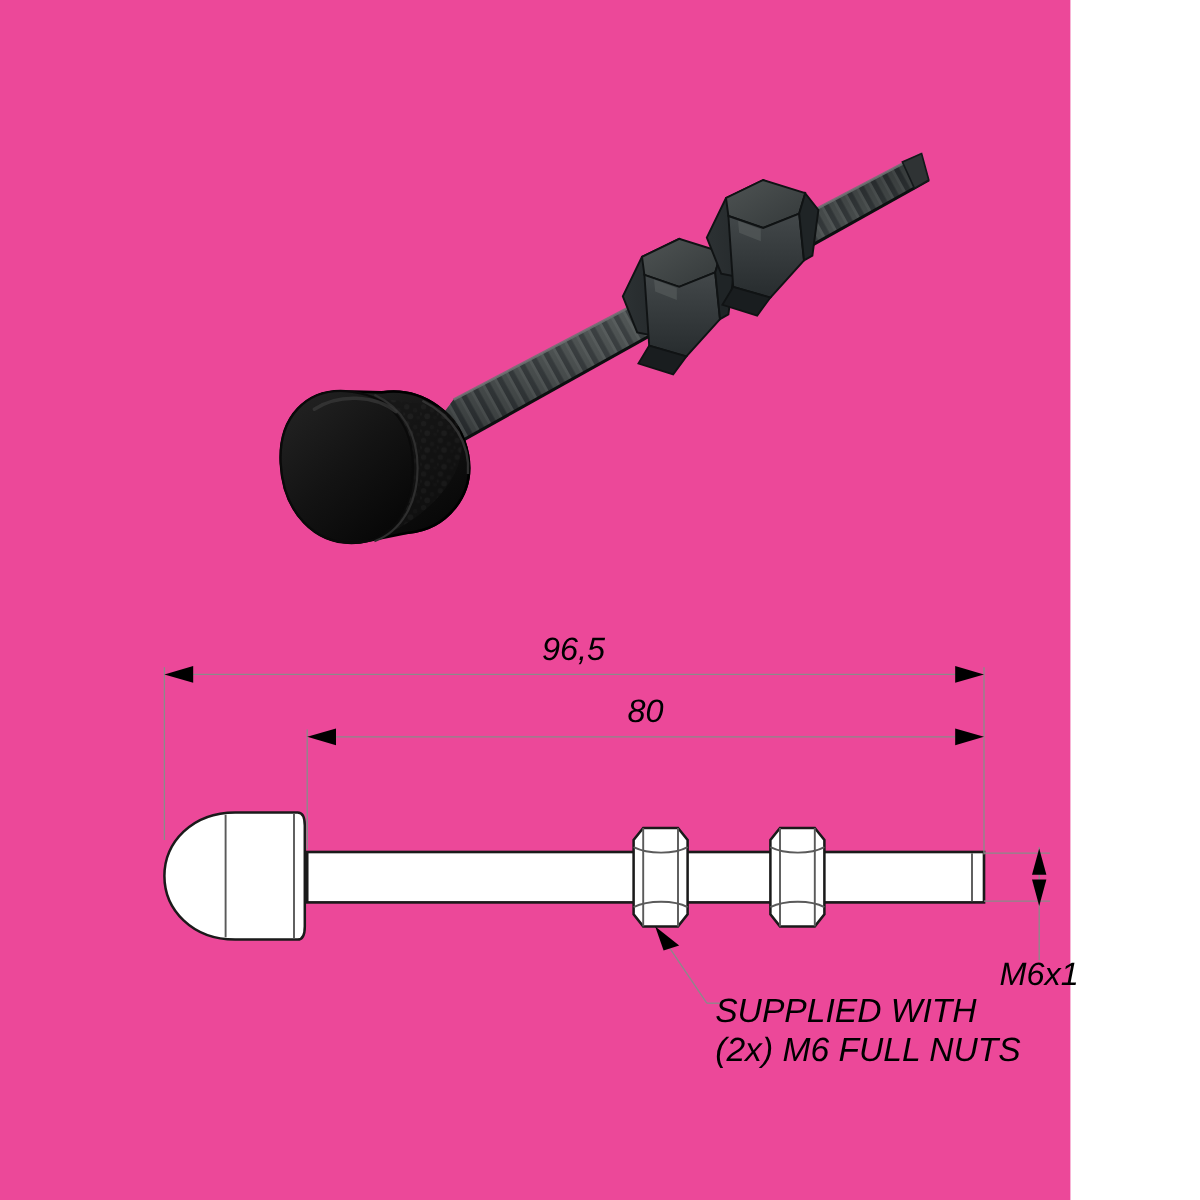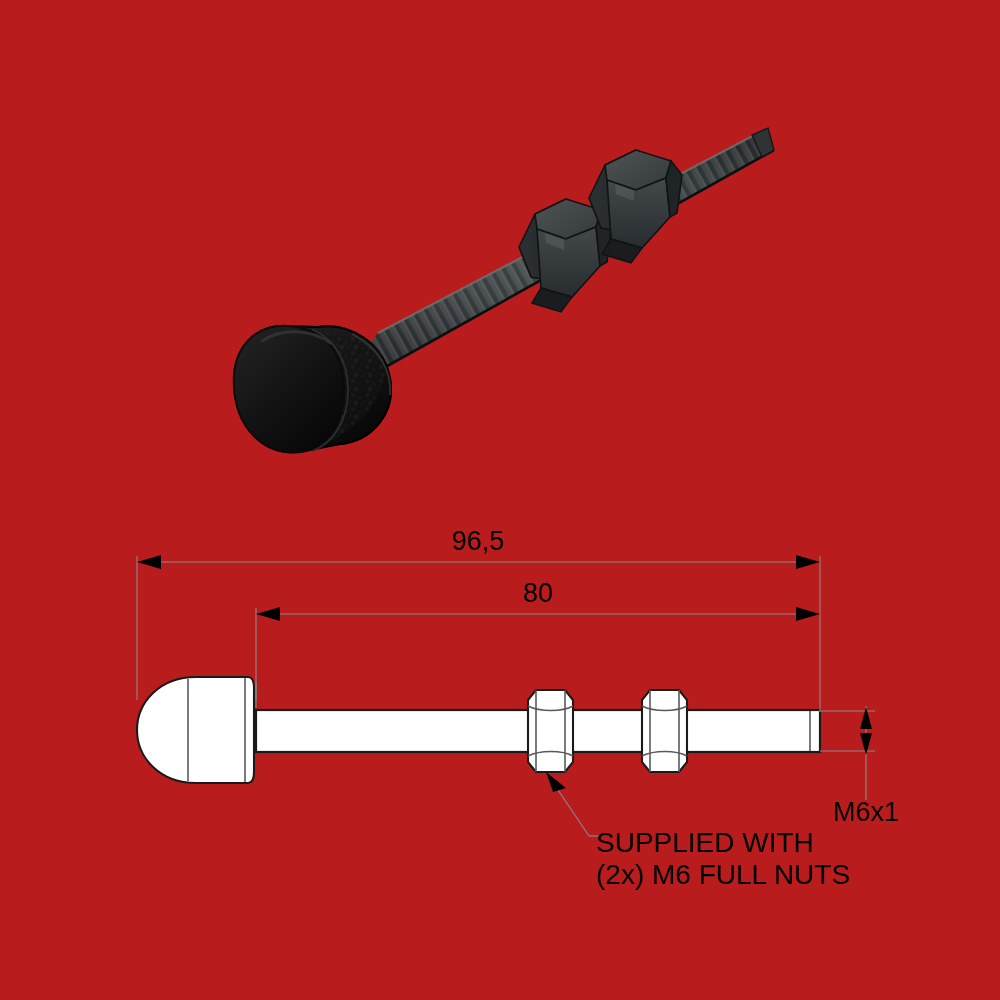--- a/index.html
+++ b/index.html
@@ -8,23 +8,24 @@
     background: #ffffff;
   }
   body {
     width: 1000px;
     height: 1000px;
     overflow: hidden;
     font-family: "Liberation Sans", sans-serif;
   }
   #sheet {
     position: relative;
-    width: 1000px;
+    width: 892px;
     height: 1000px;
-    background: #b91c1c;
+    background: #ec4899;
+    font-style: italic;
   }
   #drawing {
     position: absolute;
     left: 0;
     top: 0;
     width: 1000px;
     height: 1000px;
   }
   .dimtext {
     font-family: "Liberation Sans", sans-serif;

